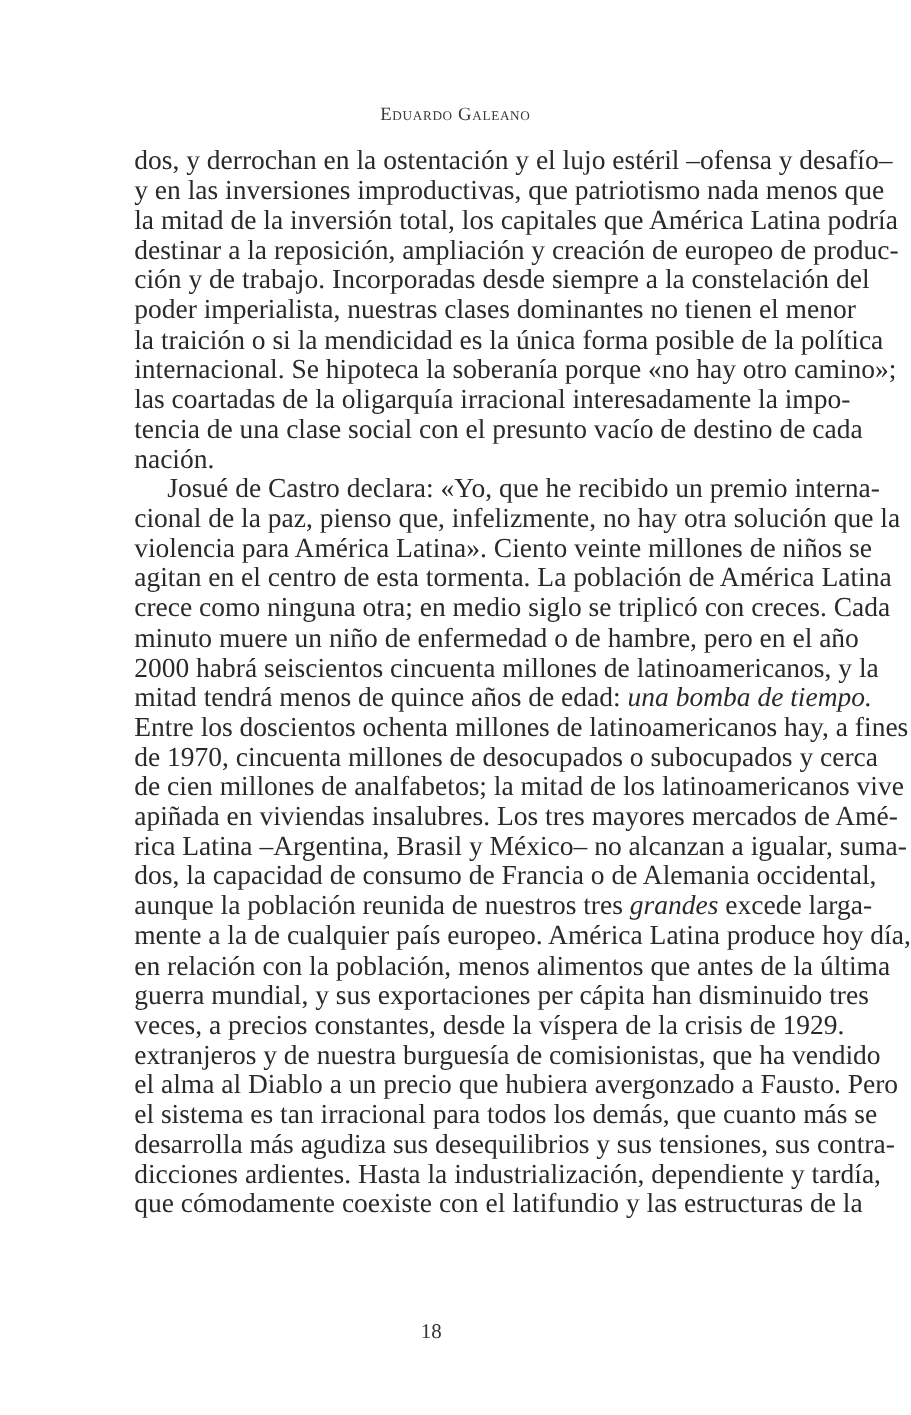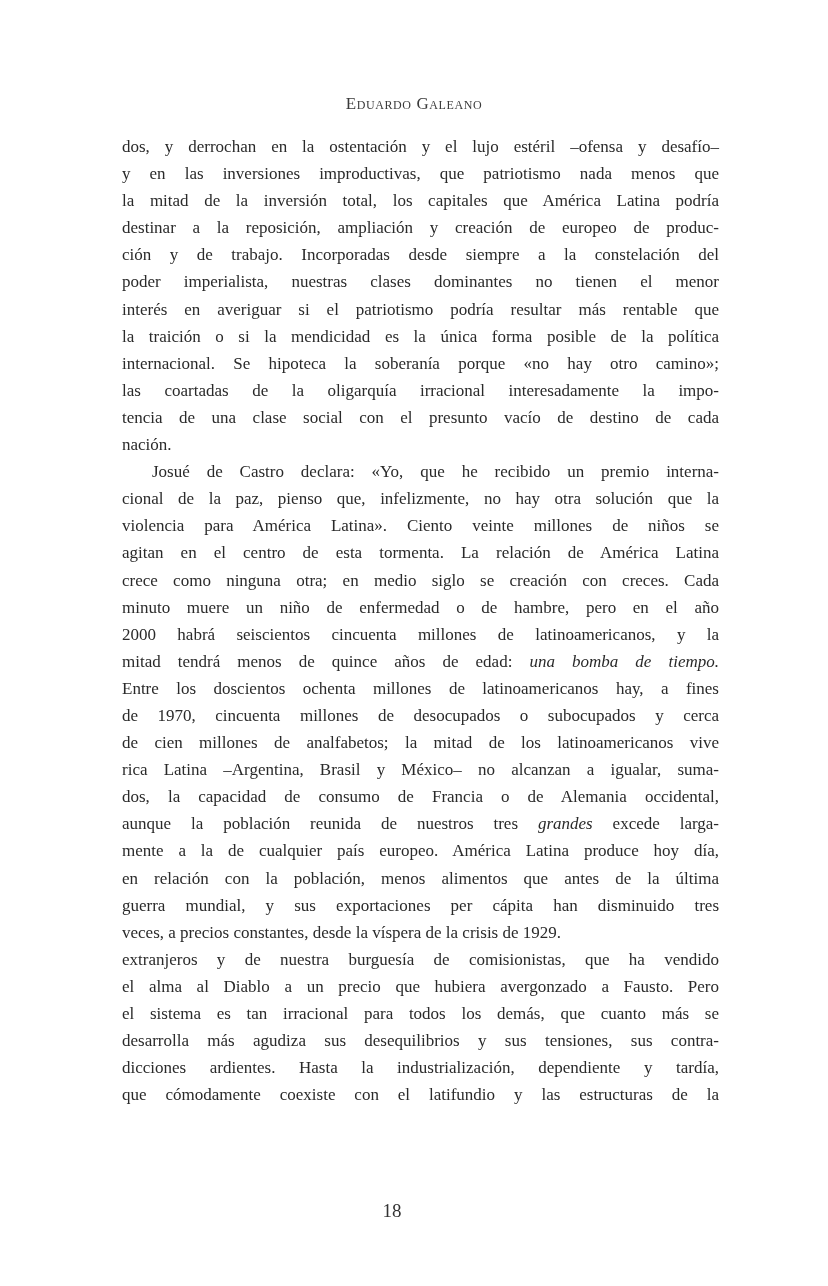--- a/index.html
+++ b/index.html
@@ -29,21 +29,21 @@
   }
   .text-block {
     position: absolute;
     top: 133px;
     left: 122px;
     width: 597px;
   }
   .line {
     height: 27.1px;
     line-height: 27.1px;
-    font-size: 17px;
+    font-size: 25px;
     text-align: justify;
     text-align-last: justify;
     white-space: nowrap;
     overflow: visible;
   }
   .line.last {
     text-align-last: left;
   }
   .line.indent {
     text-indent: 30px;
@@ -66,38 +66,38 @@
 <div class="running-head">Eduardo Galeano</div>
 
 <div class="text-block">
 
   <div class="line">dos, y derrochan en la ostentación y el lujo estéril –ofensa y desafío–</div>
   <div class="line">y en las inversiones improductivas, que patriotismo nada menos que</div>
   <div class="line">la mitad de la inversión total, los capitales que América Latina podría</div>
   <div class="line">destinar a la reposición, ampliación y creación de europeo de produc-</div>
   <div class="line">ción y de trabajo. Incorporadas desde siempre a la constelación del</div>
   <div class="line">poder imperialista, nuestras clases dominantes no tienen el menor</div>
-  <div class="line">interés en averiguar si el patriotismo podría resultar más rentable que</div>
   <div class="line">la traición o si la mendicidad es la única forma posible de la política</div>
   <div class="line">internacional. Se hipoteca la soberanía porque «no hay otro camino»;</div>
   <div class="line">las coartadas de la oligarquía irracional interesadamente la impo-</div>
   <div class="line">tencia de una clase social con el presunto vacío de destino de cada</div>
   <div class="line last">nación.</div>
 
   <div class="line indent">Josué de Castro declara: «Yo, que he recibido un premio interna-</div>
   <div class="line">cional de la paz, pienso que, infelizmente, no hay otra solución que la</div>
   <div class="line">violencia para América Latina». Ciento veinte millones de niños se</div>
-  <div class="line">agitan en el centro de esta tormenta. La relación de América Latina</div>
-  <div class="line">crece como ninguna otra; en medio siglo se creación con creces. Cada</div>
+  <div class="line">agitan en el centro de esta tormenta. La población de América Latina</div>
+  <div class="line">crece como ninguna otra; en medio siglo se triplicó con creces. Cada</div>
   <div class="line">minuto muere un niño de enfermedad o de hambre, pero en el año</div>
   <div class="line">2000 habrá seiscientos cincuenta millones de latinoamericanos, y la</div>
   <div class="line"><span>mitad tendrá menos de quince años de edad: </span><em>una bomba de tiempo.</em></div>
   <div class="line">Entre los doscientos ochenta millones de latinoamericanos hay, a fines</div>
   <div class="line">de 1970, cincuenta millones de desocupados o subocupados y cerca</div>
   <div class="line">de cien millones de analfabetos; la mitad de los latinoamericanos vive</div>
+  <div class="line">apiñada en viviendas insalubres. Los tres mayores mercados de Amé-</div>
   <div class="line">rica Latina –Argentina, Brasil y México– no alcanzan a igualar, suma-</div>
   <div class="line">dos, la capacidad de consumo de Francia o de Alemania occidental,</div>
   <div class="line"><span>aunque la población reunida de nuestros tres </span><em>grandes</em><span> excede larga-</span></div>
   <div class="line">mente a la de cualquier país europeo. América Latina produce hoy día,</div>
   <div class="line">en relación con la población, menos alimentos que antes de la última</div>
   <div class="line">guerra mundial, y sus exportaciones per cápita han disminuido tres</div>
   <div class="line last">veces, a precios constantes, desde la víspera de la crisis de 1929.</div>
 
   <div class="line">extranjeros y de nuestra burguesía de comisionistas, que ha vendido</div>
   <div class="line">el alma al Diablo a un precio que hubiera avergonzado a Fausto. Pero</div>

